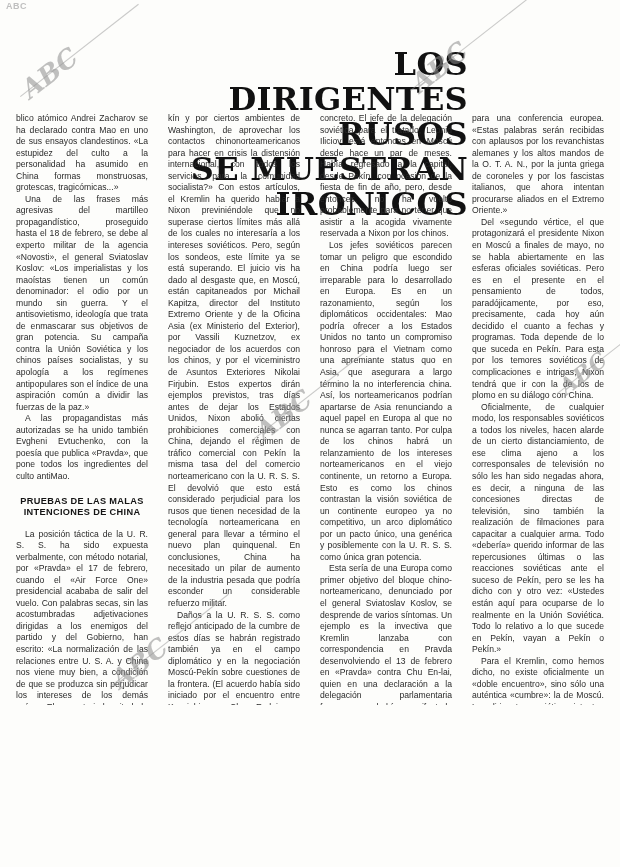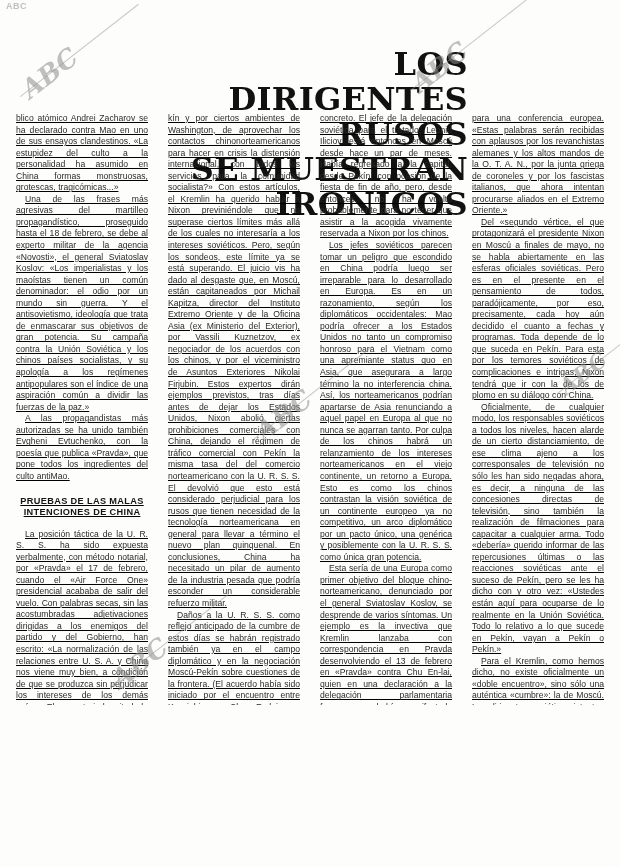--- a/index.html
+++ b/index.html
@@ -57,21 +57,20 @@
 
   
   .cols {
     position: absolute;
     left: 16px;
     top: 113px;
     width: 590px;
     height: 700px;
     display: flex;
     gap: 0px;
-    text-decoration: underline;
   }
   .col {
     width: 132px;
     margin-right: 20px;
     font-family: "Liberation Sans", sans-serif;
     font-size: 8.6px;
     line-height: 11.55px;
     text-align: justify;
     color: #2a2a2a;
     filter: blur(0.42px);

